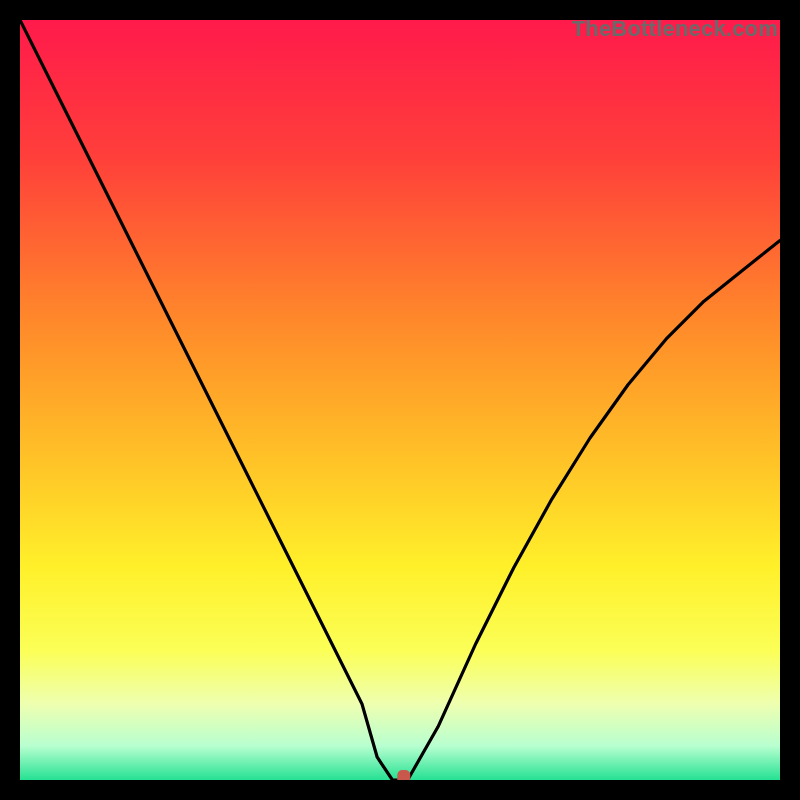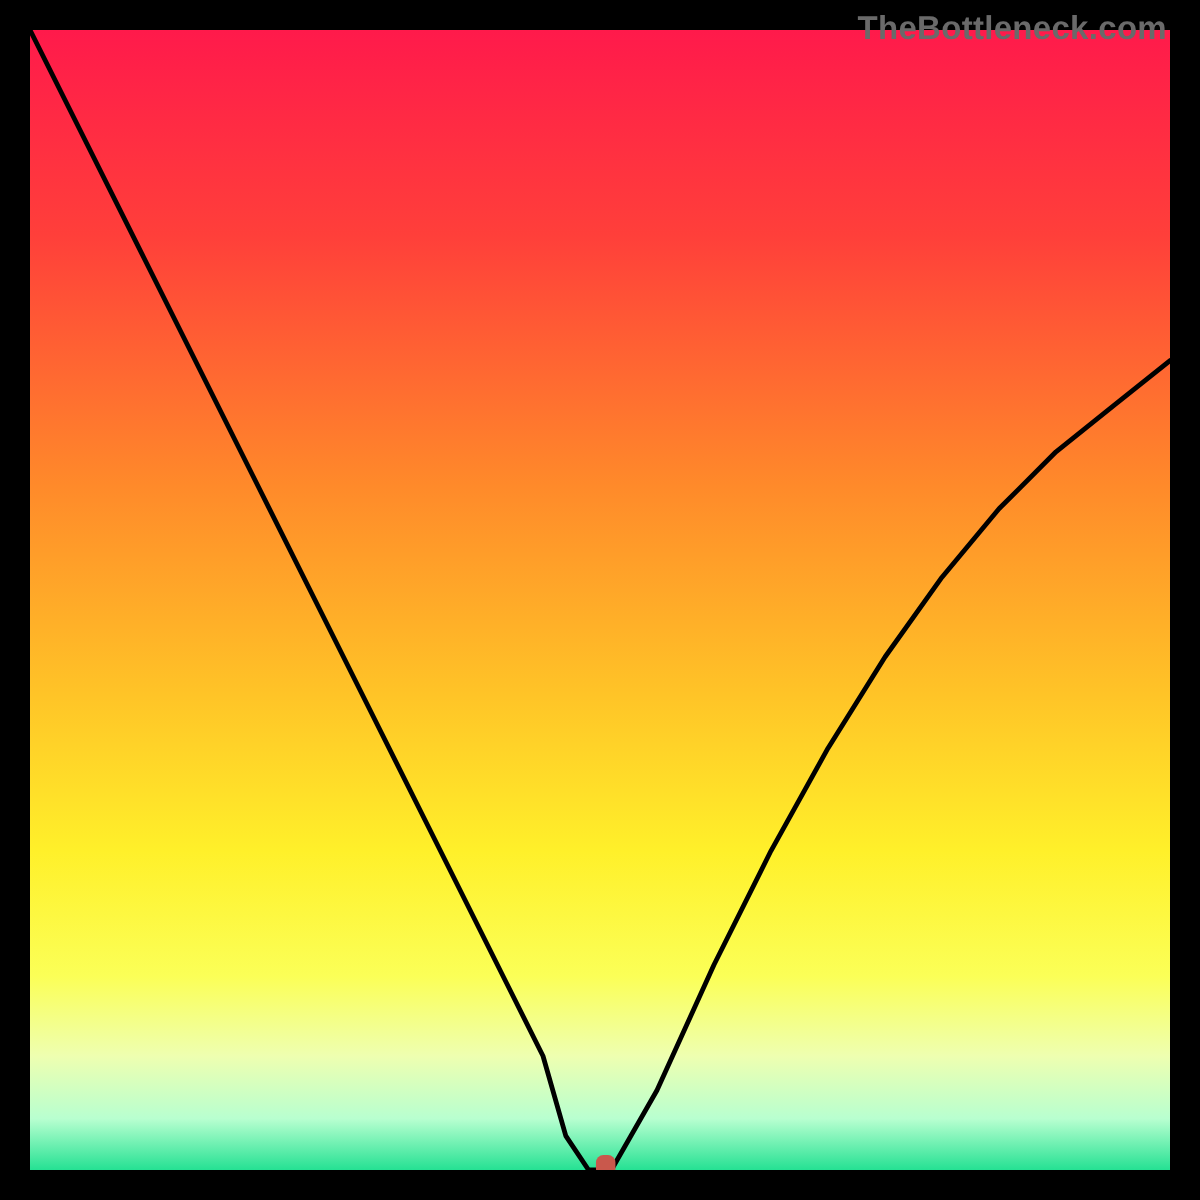--- a/index.html
+++ b/index.html
@@ -20,21 +20,21 @@
   .plot {
     position: absolute;
     left: 20px;
     top: 20px;
     width: 760px;
     height: 760px;
     overflow: hidden;
   }
   .watermark {
     position: absolute;
-    top: 6px;
+    top: 16px;
     right: 22px;
     color: #6a6a6a;
     font-size: 22px;
     font-weight: 600;
     letter-spacing: 0.2px;
     z-index: 5;
     user-select: none;
   }
   svg {
     display: block;

